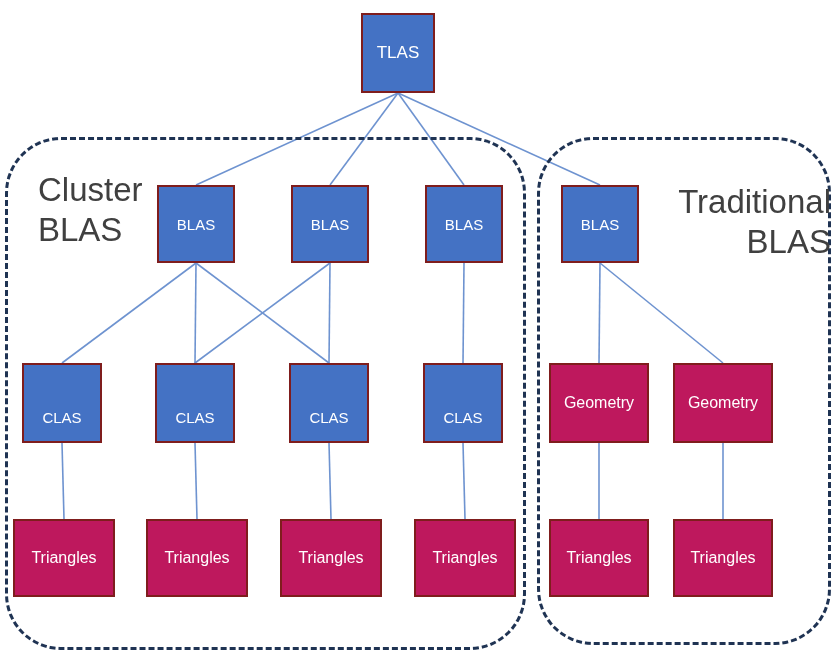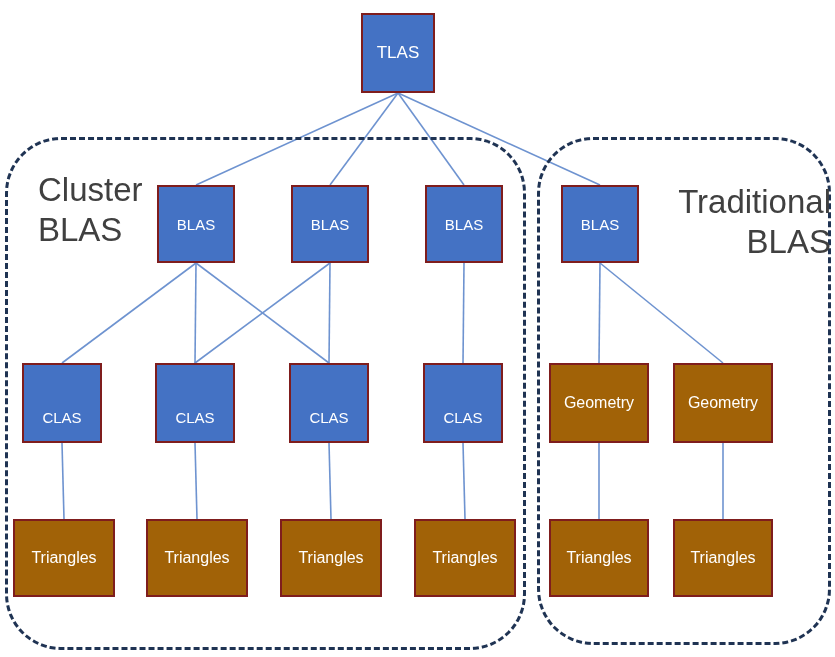--- a/index.html
+++ b/index.html
@@ -71,21 +71,21 @@
     display: flex;
     align-items: center;
     justify-content: center;
     color: #ffffff;
     border: 2px solid #7f1d1d;
   }
   .node.blue {
     background: #4472C4;
   }
   .node.gray {
-    background: #a16207;
+    background: #be185d;
   }
   .node .node-label {
     pointer-events: none;
   }
   .node.tlas .node-label { font-size: 17px; }
   .node.blas .node-label { font-size: 15px; }
   .node.clas .node-label { font-size: 15px; margin-top: 28px; }
 </style>
 </head>
 <body>

